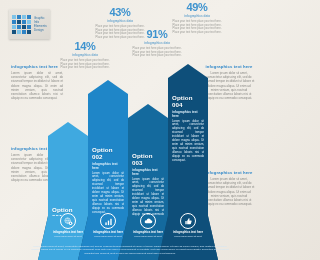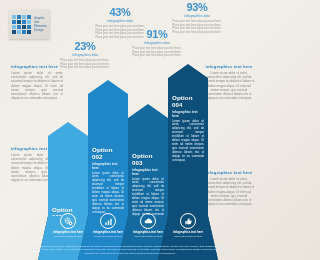--- a/index.html
+++ b/index.html
@@ -138,36 +138,36 @@
   <div class="txtblock right tb-r1">
     <h4>infographics text here</h4>
     <p>Lorem ipsum dolor sit amet, consectetur adipiscing elit, sed do eiusmod tempor incididunt ut labore et dolore magna aliqua. Ut enim ad minim veniam, quis nostrud exercitation ullamco laboris nisi ut aliquip ex ea commodo consequat.</p>
   </div>
   <div class="txtblock right tb-r2">
     <h4>infographics text here</h4>
     <p>Lorem ipsum dolor sit amet, consectetur adipiscing elit, sed do eiusmod tempor incididunt ut labore et dolore magna aliqua. Ut enim ad minim veniam, quis nostrud exercitation ullamco laboris nisi ut aliquip ex ea commodo consequat.</p>
   </div>
 
   <div class="pct p1">
-    <div class="num">23%</div>
+    <div class="num">14%</div>
     <div class="cap">infographics data</div>
     <div class="body">Place your text here place your text here. Place your text here place your text here. Place your text here place your text here.</div>
   </div>
   <div class="pct p2">
     <div class="num">43%</div>
     <div class="cap">infographics data</div>
     <div class="body">Place your text here place your text here. Place your text here place your text here. Place your text here place your text here. Place your text here place your text here.</div>
   </div>
   <div class="pct p3">
     <div class="num">91%</div>
     <div class="cap">infographics data</div>
     <div class="body">Place your text here place your text here. Place your text here place your text here. Place your text here place your text here.</div>
   </div>
   <div class="pct p4">
-    <div class="num">93%</div>
+    <div class="num">49%</div>
     <div class="cap">infographics data</div>
     <div class="body">Place your text here place your text here. Place your text here place your text here. Place your text here place your text here. Place your text here place your text here.</div>
   </div>
 
   <div class="arrows">
 
     <div class="arrow a1">
       <svg class="shape" viewBox="0 0 40 110" preserveAspectRatio="none">
         <polygon points="20,0 40,14 40,110 0,110 0,14" fill="#3fa9e0"></polygon>
       </svg>

